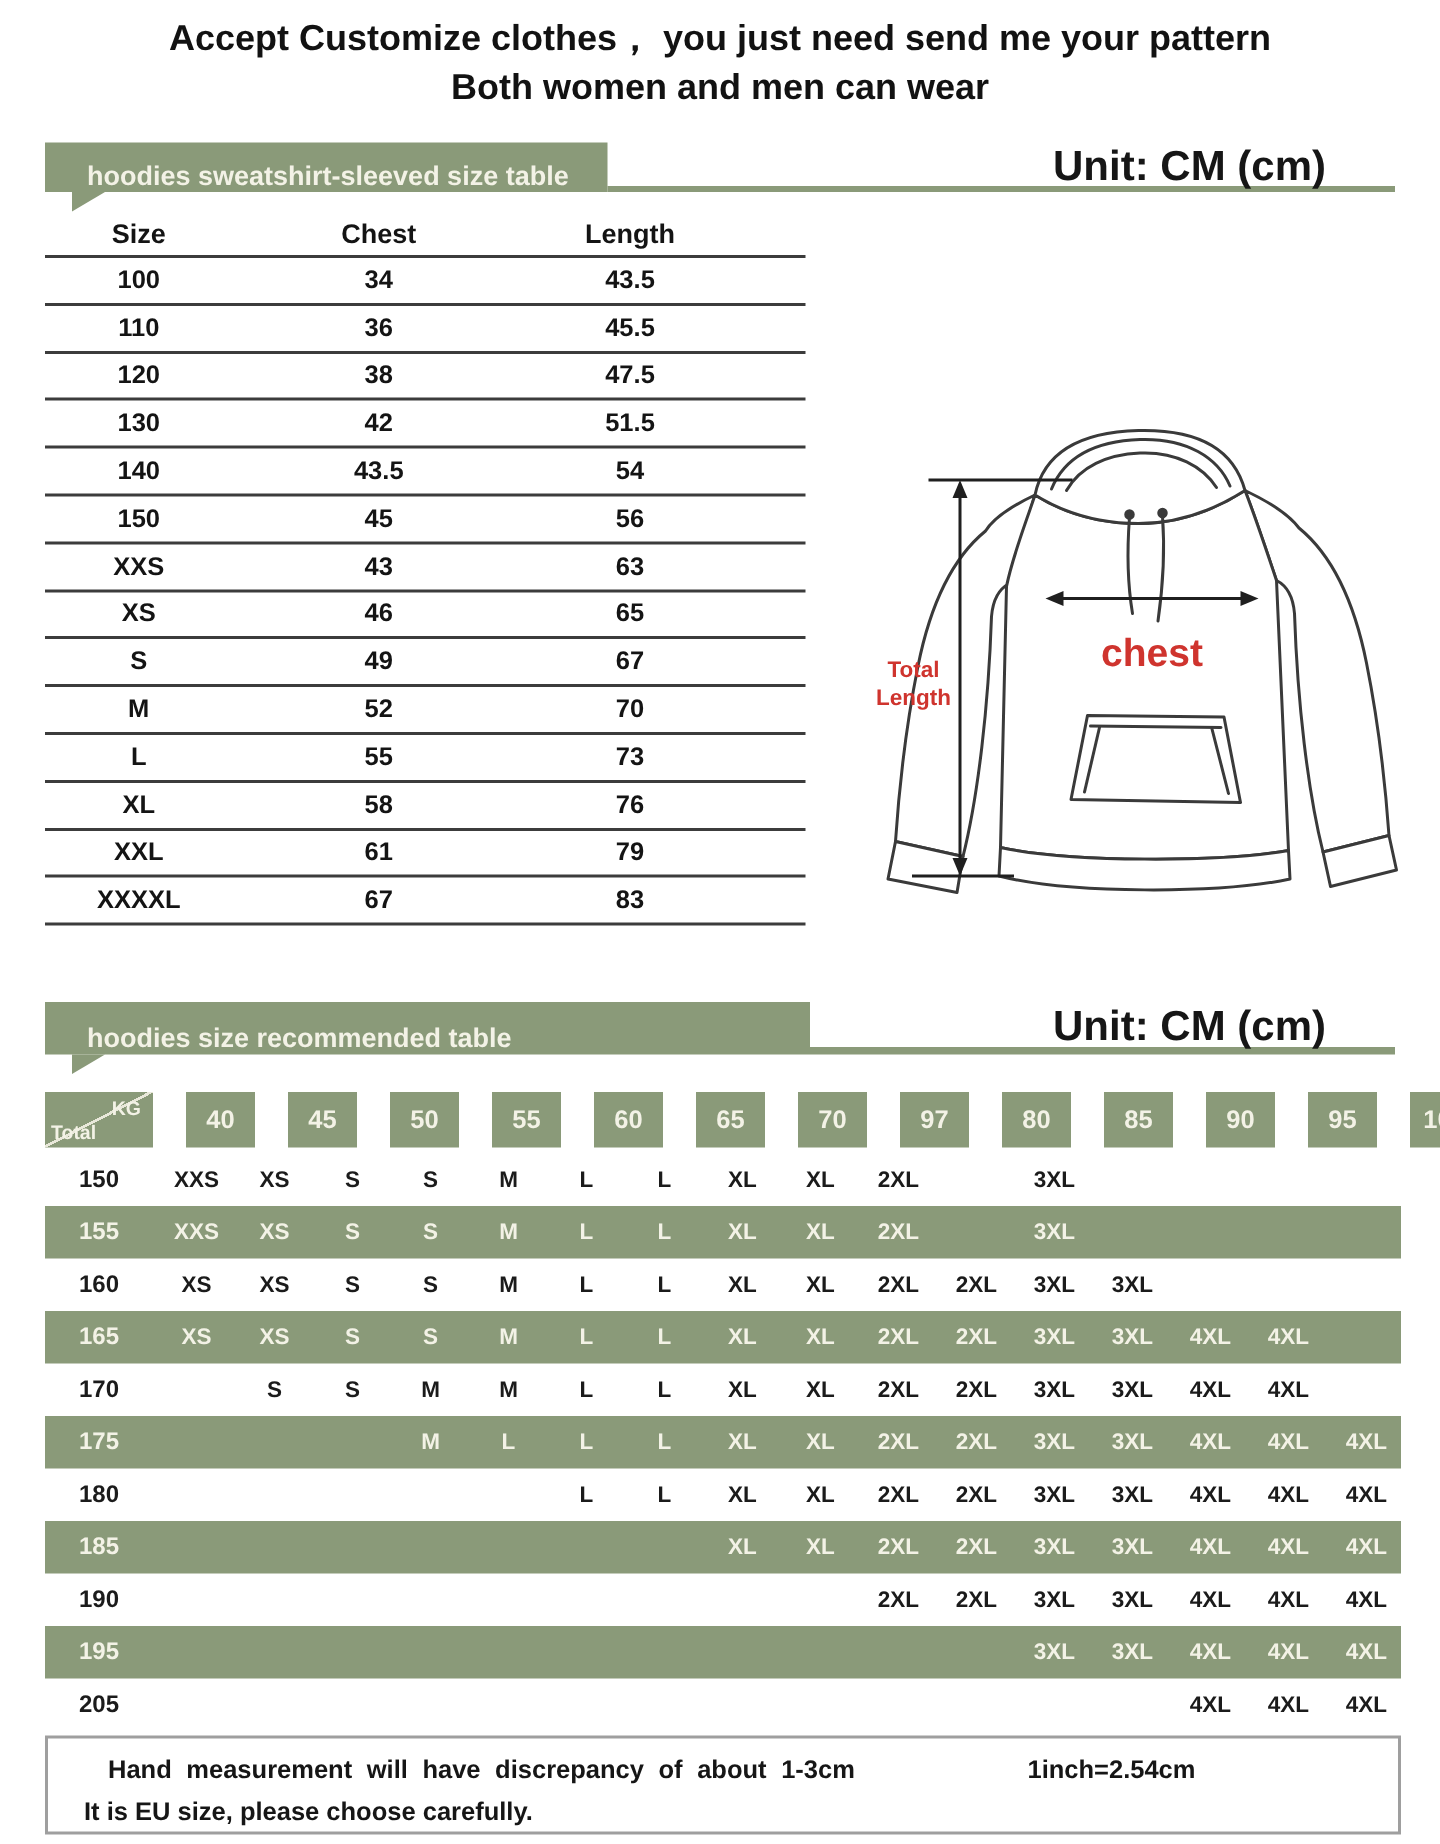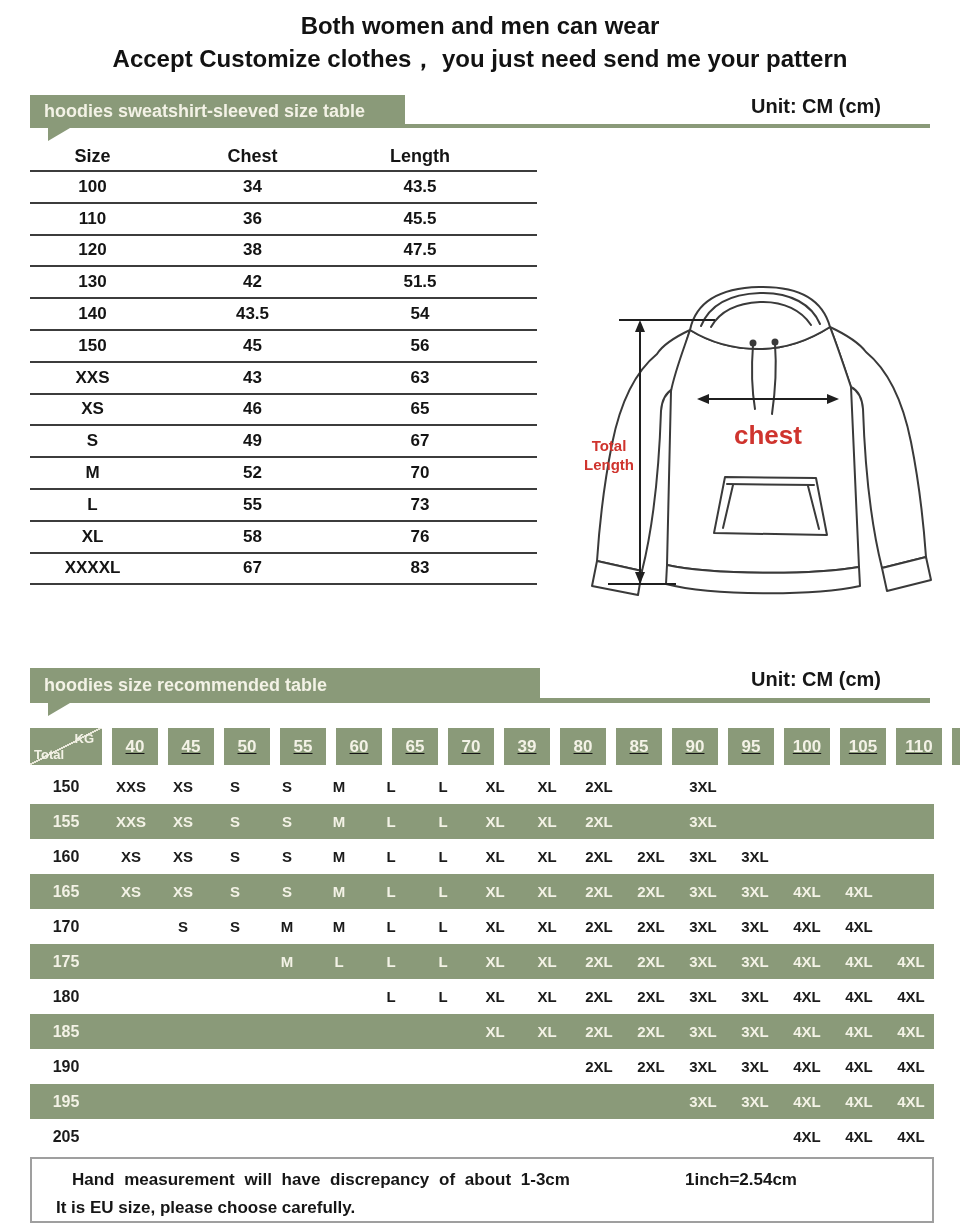--- a/index.html
+++ b/index.html
@@ -12,50 +12,50 @@
   *{box-sizing:border-box;margin:0;padding:0;}
   html,body{width:960px;height:1229px;background:#fff;overflow:hidden;}
   body{position:relative;font-family:"Liberation Sans", sans-serif;color:var(--ink);}
 
   
   #title{position:absolute;top:9px;left:0;width:960px;text-align:center;
          font-weight:bold;font-size:24px;line-height:33px;color:#121212;}
 
   
   .tab{position:absolute;background:var(--green);color:var(--lighttext);
-       font-weight:bold;display:flex;align-items:center;padding-left:14px;}
+       font-weight:bold;display:flex;align-items:flex-end;padding-left:28px;}
   #tab1{left:30px;top:95px;width:375px;height:33px;font-size:18px;}
   #tab2{left:30px;top:668px;width:510px;height:35px;font-size:18px;}
   .tab-tail{position:absolute;width:0;height:0;
             border-top:13px solid var(--green);border-right:22px solid transparent;}
   #tail1{left:48px;top:128px;}
   #tail2{left:48px;top:703px;}
   .tab-line{position:absolute;background:var(--green);}
   #line1{left:405px;top:124px;width:525px;height:4px;}
   #line2{left:540px;top:698px;width:390px;height:5px;}
-  .unit{position:absolute;width:228px;text-align:center;font-weight:bold;font-size:20px;color:#161616;}
+  .unit{position:absolute;width:228px;text-align:left;font-weight:bold;font-size:28px;color:#161616;}
   #unit1{left:702px;top:95px;}
   #unit2{left:702px;top:668px;}
 
   
   #size-table{position:absolute;left:30px;top:142px;width:507px;}
   .srow{display:flex;align-items:center;height:31.8px;border-bottom:2px solid var(--line);
         font-weight:bold;font-size:17px;color:#141414;}
   .srow.shead{height:30px;border-bottom:2px solid var(--line);font-size:18px;}
   .scell{text-align:center;}
   .scell:nth-child(1){width:125px;}
   .scell:nth-child(2){width:195px;}
   .scell:nth-child(3){width:140px;}
 
   
   #diagram{position:absolute;left:563px;top:281px;width:397px;height:330px;}
 
   
   #matrix{position:absolute;left:30px;top:728px;width:904px;}
-  #matrix-header{display:flex;gap:10px;height:37px;margin-bottom:4px;text-decoration:underline;}
+  #matrix-header{display:flex;gap:22px;height:37px;margin-bottom:4px;}
   .kgcell{flex:0 0 46px;background:var(--green);color:var(--lighttext);
           font-weight:bold;font-size:17px;display:flex;align-items:center;justify-content:center;}
   #corner{flex:0 0 72px;background:var(--green);position:relative;color:var(--lighttext);
           font-weight:bold;font-size:13px;
           background-image:linear-gradient(to bottom right,
             transparent calc(50% - 1.4px), #e9e8da calc(50% - 1.4px),
             #e9e8da calc(50% + 0.4px), transparent calc(50% + 0.4px));}
   #corner .kg{position:absolute;top:3px;right:8px;}
   #corner .hgt{position:absolute;bottom:3px;left:4px;}
   .mrow{display:flex;gap:6px;height:35px;align-items:center;}
@@ -70,22 +70,22 @@
   #footer .n1{position:absolute;left:40px;top:11px;font-weight:bold;font-size:17px;word-spacing:5px;}
   #footer .n2{position:absolute;left:653px;top:11px;font-weight:bold;font-size:17px;}
   #footer .n3{position:absolute;left:24px;top:39px;font-weight:bold;font-size:17px;}
 
   svg text{font-family:"Liberation Sans", sans-serif;font-weight:bold;}
 </style>
 </head>
 <body>
 
 <div id="title">
+  <div>Accept Customize clothes，  you just need send me your pattern</div>
   <div>Both women and men can wear</div>
-  <div>Accept Customize clothes，  you just need send me your pattern</div>
 </div>
 
 <div class="tab" id="tab1">
   <span>hoodies sweatshirt-sleeved size table</span>
 </div>
 <div class="tab-tail" id="tail1"></div>
 <div class="tab-line" id="line1"></div>
 <div class="unit" id="unit1">Unit: CM (cm)</div>
 
 <div id="size-table">
@@ -146,20 +146,25 @@
     </div>
     <div class="srow">
       <div class="scell">L</div>
       <div class="scell">55</div>
       <div class="scell">73</div>
     </div>
     <div class="srow">
       <div class="scell">XL</div>
       <div class="scell">58</div>
       <div class="scell">76</div>
+    </div>
+    <div class="srow">
+      <div class="scell">XXL</div>
+      <div class="scell">61</div>
+      <div class="scell">79</div>
     </div>
     <div class="srow">
       <div class="scell">XXXXL</div>
       <div class="scell">67</div>
       <div class="scell">83</div>
     </div>
   </div>
 
 <div id="diagram">
   <svg width="397" height="330" viewBox="0 0 397 330">
@@ -236,21 +241,21 @@
       <span class="hgt">Total</span>
     </div>
 
   <div class="kgcell">40</div>
       <div class="kgcell">45</div>
       <div class="kgcell">50</div>
       <div class="kgcell">55</div>
       <div class="kgcell">60</div>
       <div class="kgcell">65</div>
       <div class="kgcell">70</div>
-      <div class="kgcell">39</div>
+      <div class="kgcell">97</div>
       <div class="kgcell">80</div>
       <div class="kgcell">85</div>
       <div class="kgcell">90</div>
       <div class="kgcell">95</div>
       <div class="kgcell">100</div>
       <div class="kgcell">105</div>
       <div class="kgcell">110</div>
       <div class="kgcell">115</div>
     </div>
   <div id="matrix-body">

